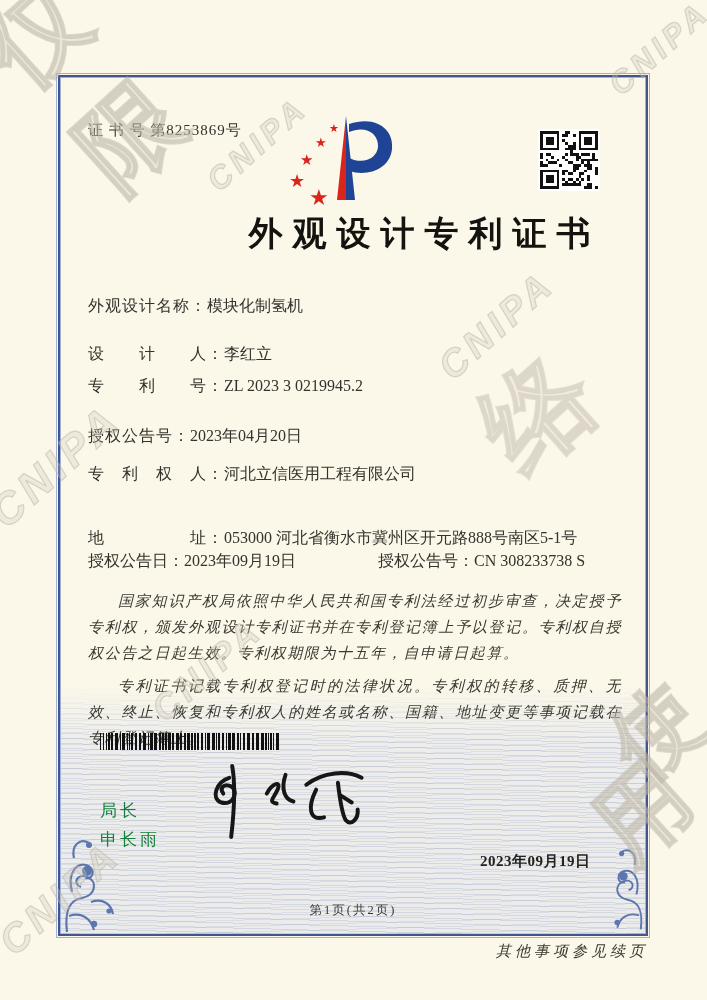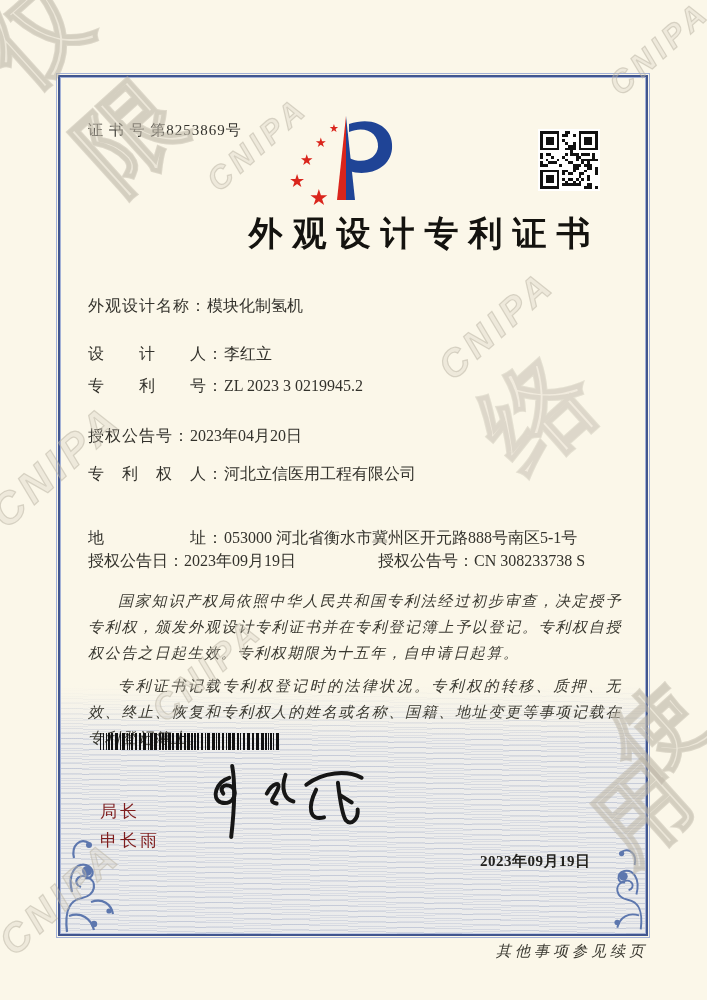--- a/index.html
+++ b/index.html
@@ -70,22 +70,22 @@
   .guilloche {
     position:absolute; left:61px; top:686px; width:584px; height:248px; z-index:1;
     background:
       linear-gradient(180deg, #fbf7e9 0%, rgba(251,247,233,0) 22%),
       repeating-linear-gradient(1.5deg,  rgba(113,130,175,0.20) 0 1px, rgba(0,0,0,0) 1px 5px),
       repeating-linear-gradient(-1.5deg, rgba(113,130,175,0.14) 0 1px, rgba(0,0,0,0) 1px 6px),
       linear-gradient(180deg, rgba(222,226,238,0.45), rgba(222,226,238,0.55));
   }
   .barcode { position:absolute; left:100px; top:733px; width:180px; height:17px; z-index:2; }
   .signer { position:absolute; left:100px; top:797px; z-index:2;
-    font-family:Liberation Sans, sans-serif;
-    font-size:17px; letter-spacing:3px; color:#7f1d1d; line-height:29px; }
+    font-family:Liberation Mono, monospace;
+    font-size:17px; letter-spacing:3px; color:#15803d; line-height:29px; }
   .signature { position:absolute; left:198px; top:760px; width:180px; height:84px; z-index:3; }
   .grant-date { position:absolute; left:480px; top:852px; z-index:2;
     font-size:15px; font-weight:bold; letter-spacing:0.5px; color:#23221e; }
   .ornament { position:absolute; z-index:2; }
   .orn-left  { left:61px;  top:812px; width:62px; height:122px; }
   .orn-right { left:592px; top:822px; width:54px; height:112px; transform:scaleX(-1); }
   .page-no {
     position:absolute; left:58px; top:902px; width:590px; z-index:2;
     text-align:center; font-size:12.5px; letter-spacing:2px; color:#3a3a35;
   }
@@ -376,15 +376,16 @@
       <path d="M11,80 C6,60 16,51 25,53 C35,56 33,68 24,66"></path>
       <path d="M13,46 C10,33 19,26 28,31"></path>
     </g>
     <g fill="#5d77ae">
       <circle cx="26" cy="59" r="5"></circle>
       <circle cx="33" cy="112" r="3.2"></circle>
       <circle cx="28" cy="33" r="3"></circle>
     </g>
   </svg>
 
+  <div class="page-no">第1页(共2页)</div>
   <div class="footer-note">其他事项参见续页</div>
 
 </div>
 
 </body></html>

